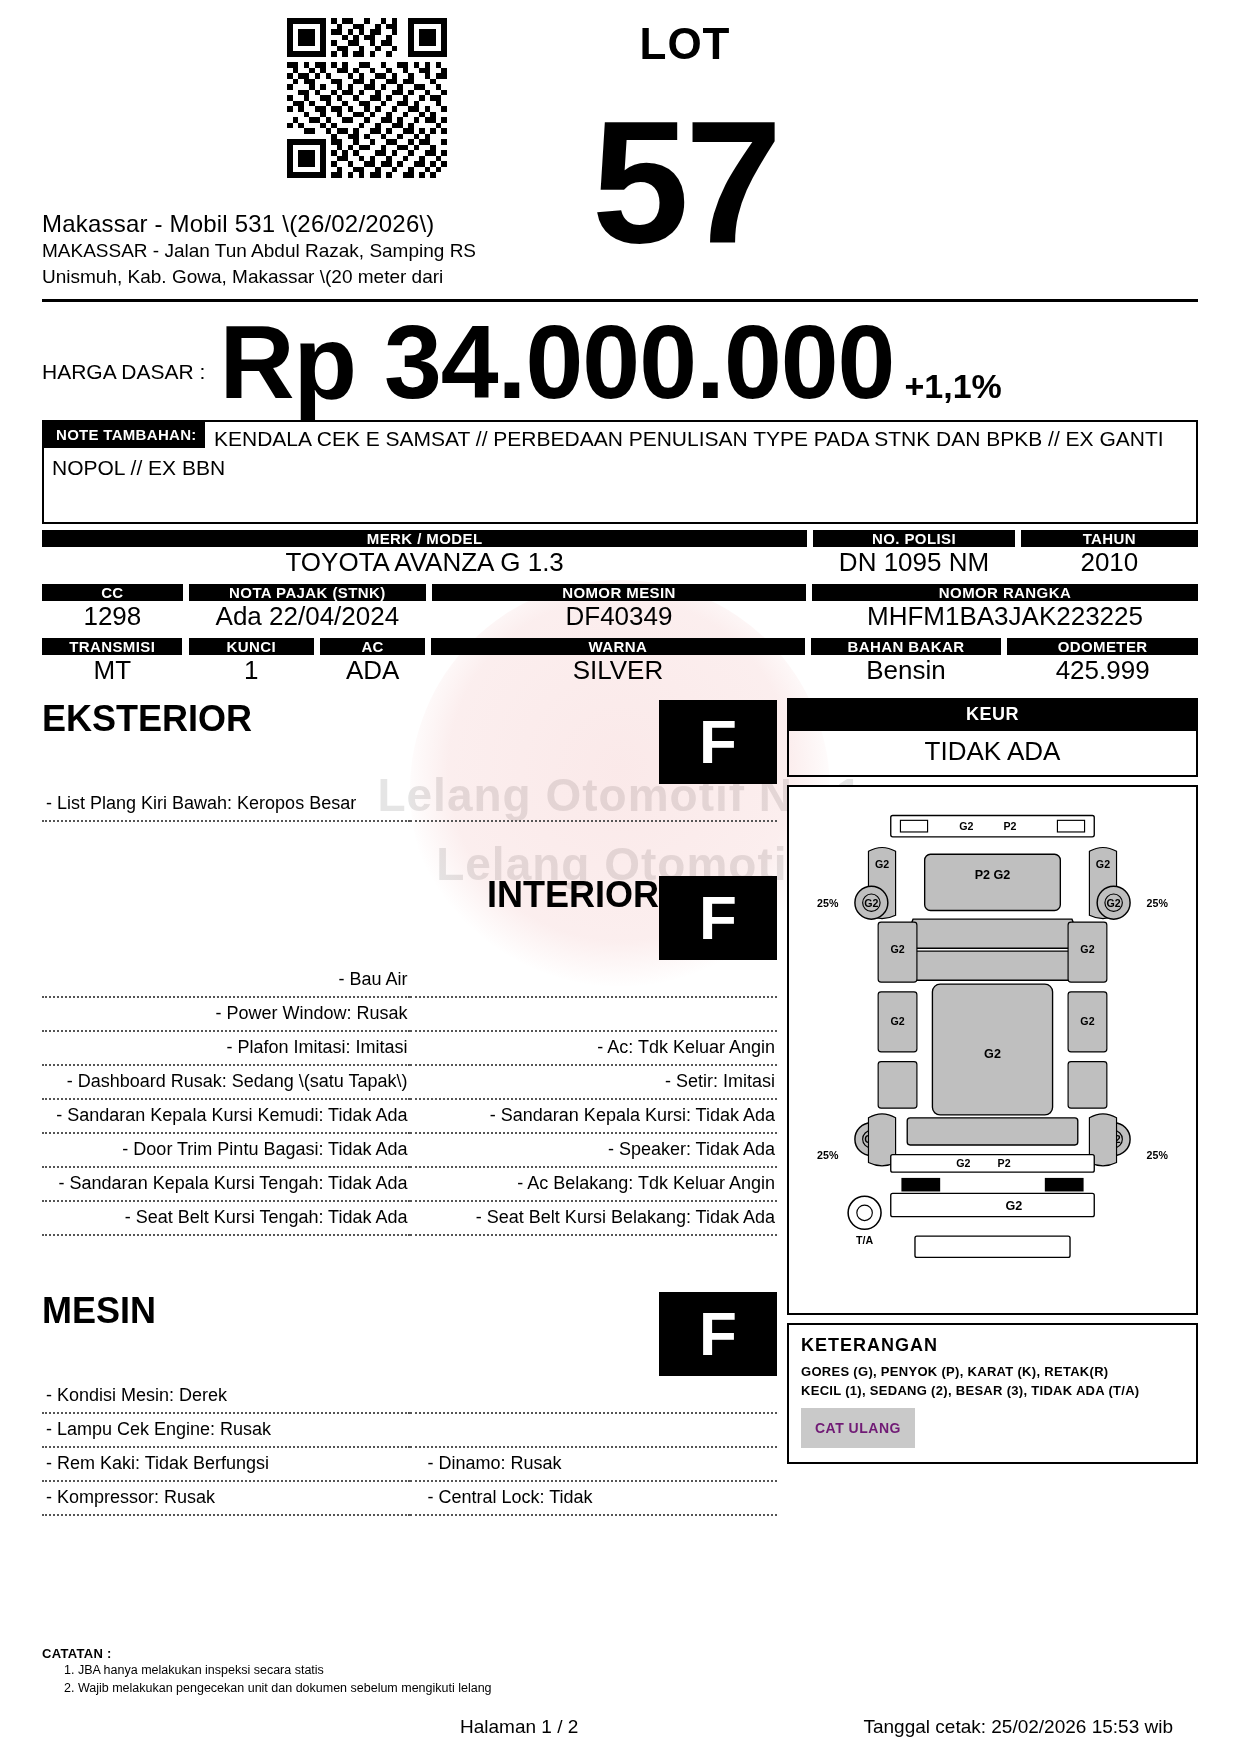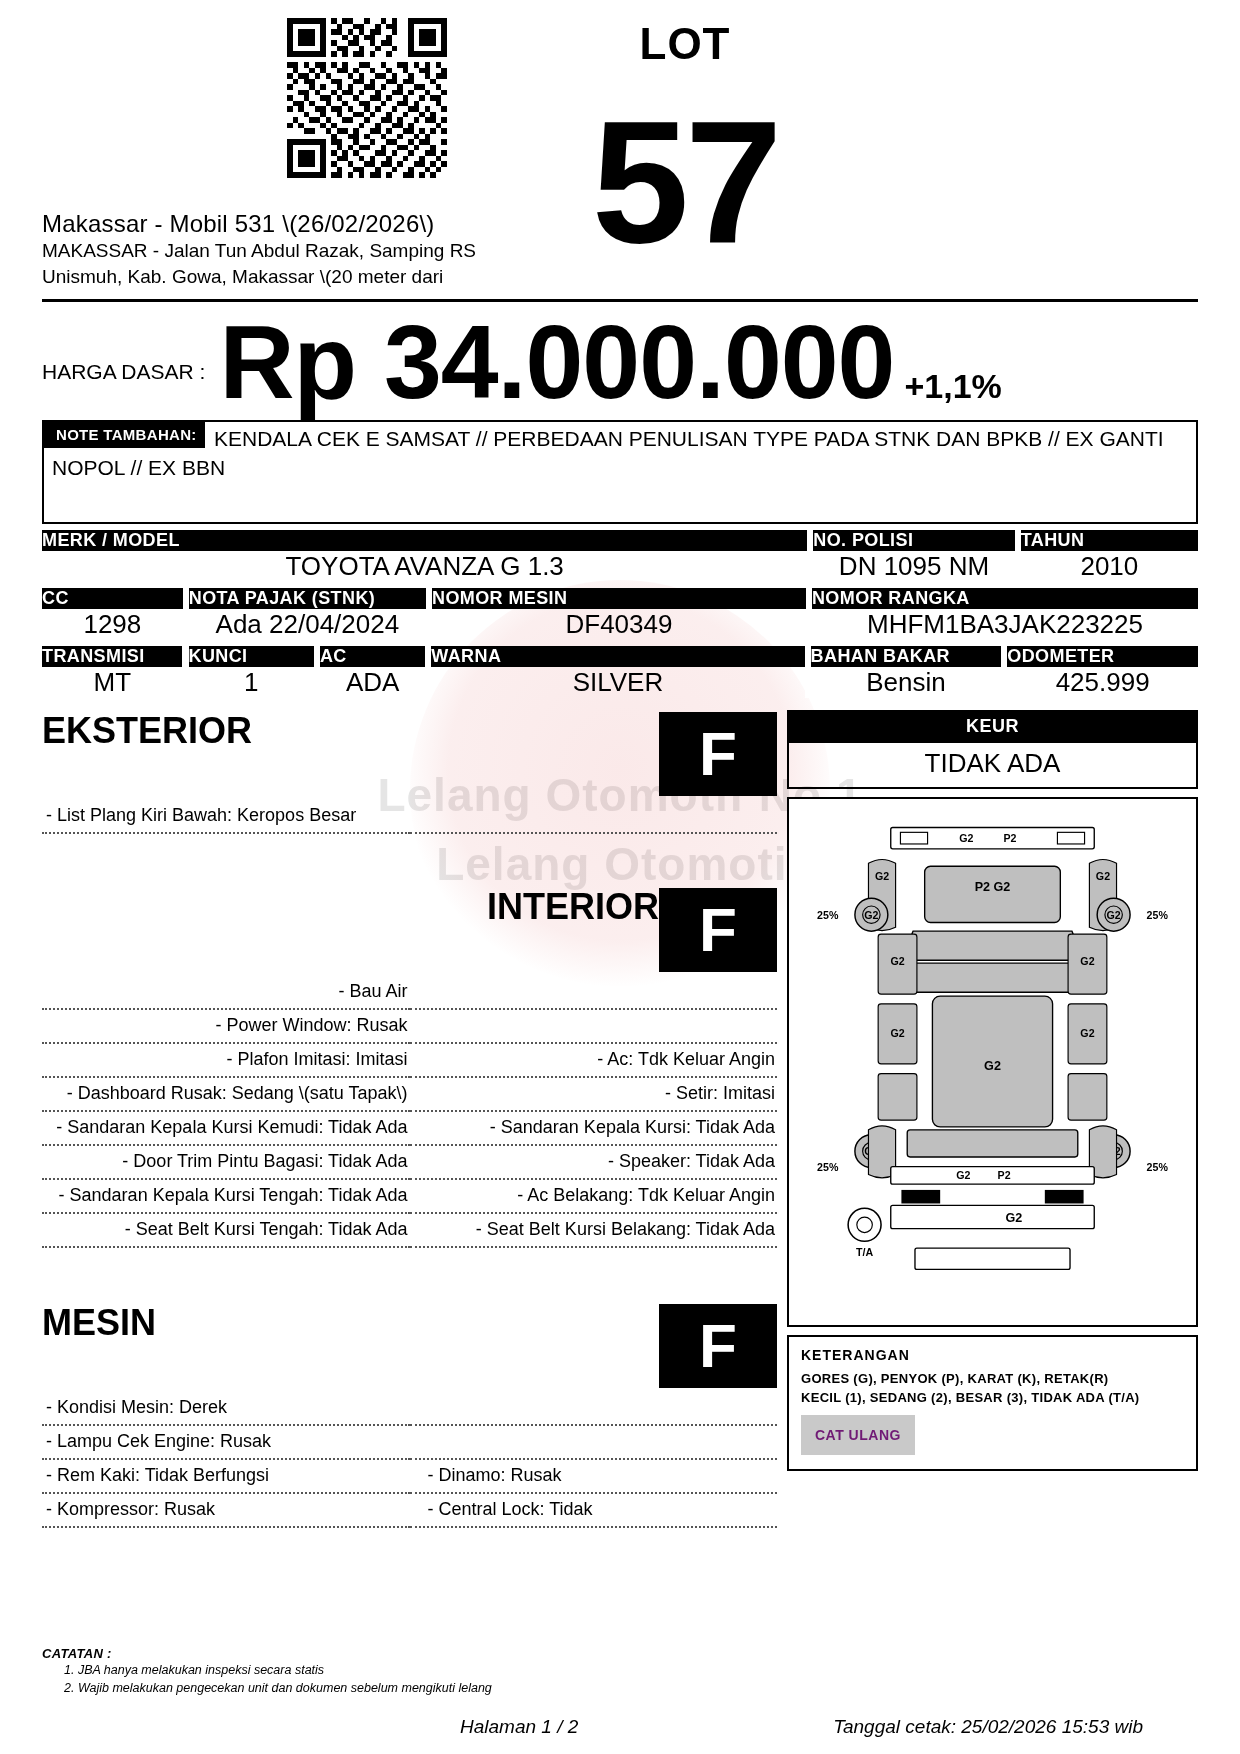--- a/index.html
+++ b/index.html
@@ -67,22 +67,22 @@
     background:#000; color:#fff; font-size:15px; font-weight:bold;
     padding:4px 8px 5px 12px; letter-spacing:0.3px;
   }
   .note-text { font-size:21px; line-height:1.35; padding:3px 8px 0 170px; }
   .note-text2 { font-size:21px; line-height:1.35; padding:0 8px 0 8px; }
 
   
   table.spec { width:100%; border-collapse:collapse; table-layout:fixed; margin-top:6px;}
   table.spec td { padding:0; }
   .hdr-cell {
-    background:#000; color:#fff; font-size:18px; font-weight:bold;
-    text-align:left; padding:6px 2px; letter-spacing:0.4px;
+    background:#000; color:#fff; font-size:15px; font-weight:bold;
+    text-align:center; padding:6px 2px; letter-spacing:0.4px;
   }
   .val-cell { font-size:26px; text-align:center; padding:6px 2px 8px 2px; }
   .gap { width:6px; background:#fff;}
 
   
   .lower { display:flex; margin-top:12px; }
   .left-col { width:735px; }
   .right-col { flex:1; padding-left:10px; }
 
   .sec-head { display:flex; align-items:flex-start; }
@@ -102,29 +102,29 @@
   .sec-block { margin-top:2px; }
 
   
   .keur-head {
     background:#000; color:#fff; font-weight:bold; font-size:18px;
     text-align:center; padding:6px 2px; letter-spacing:0.5px;
   }
   .keur-val { border:2px solid #000; border-top:none; font-size:26px; text-align:center; padding:5px 2px 8px;}
   .diagram-box { border:2px solid #000; margin-top:8px; height:530px; position:relative; background:#fff;}
   .ket-box { border:2px solid #000; margin-top:8px; padding:10px 12px 14px 12px; }
-  .ket-title { font-size:14px; font-weight:bold; letter-spacing:1px; }
+  .ket-title { font-size:18px; font-weight:bold; letter-spacing:1px; }
   .ket-line { font-size:13px; letter-spacing:0.3px; margin-top:8px; font-weight:bold;}
   .cat-ulang {
     display:inline-block; margin-top:10px; background:#c9c9c9; color:#701a75;
     font-size:14px; font-weight:bold; padding:12px 14px; letter-spacing:0.5px;
   }
 
   
-  .footer { position:absolute; left:42px; right:59px; bottom:16px;font-style:italic; }
+  .footer { position:absolute; left:42px; right:29px; bottom:16px; }
   .catatan-title { font-size:13px; font-weight:bold; letter-spacing:0.3px;}
   .catatan-item { font-size:12.5px; padding-left:22px; line-height:1.5;}
   .foot-row { display:flex; justify-content:space-between; font-size:19px; margin-top:18px; padding:0 38px; }
   .foot-page { margin-left:380px;}
 </style>
 </head>
 <body>
 
 <div class="page">
 

